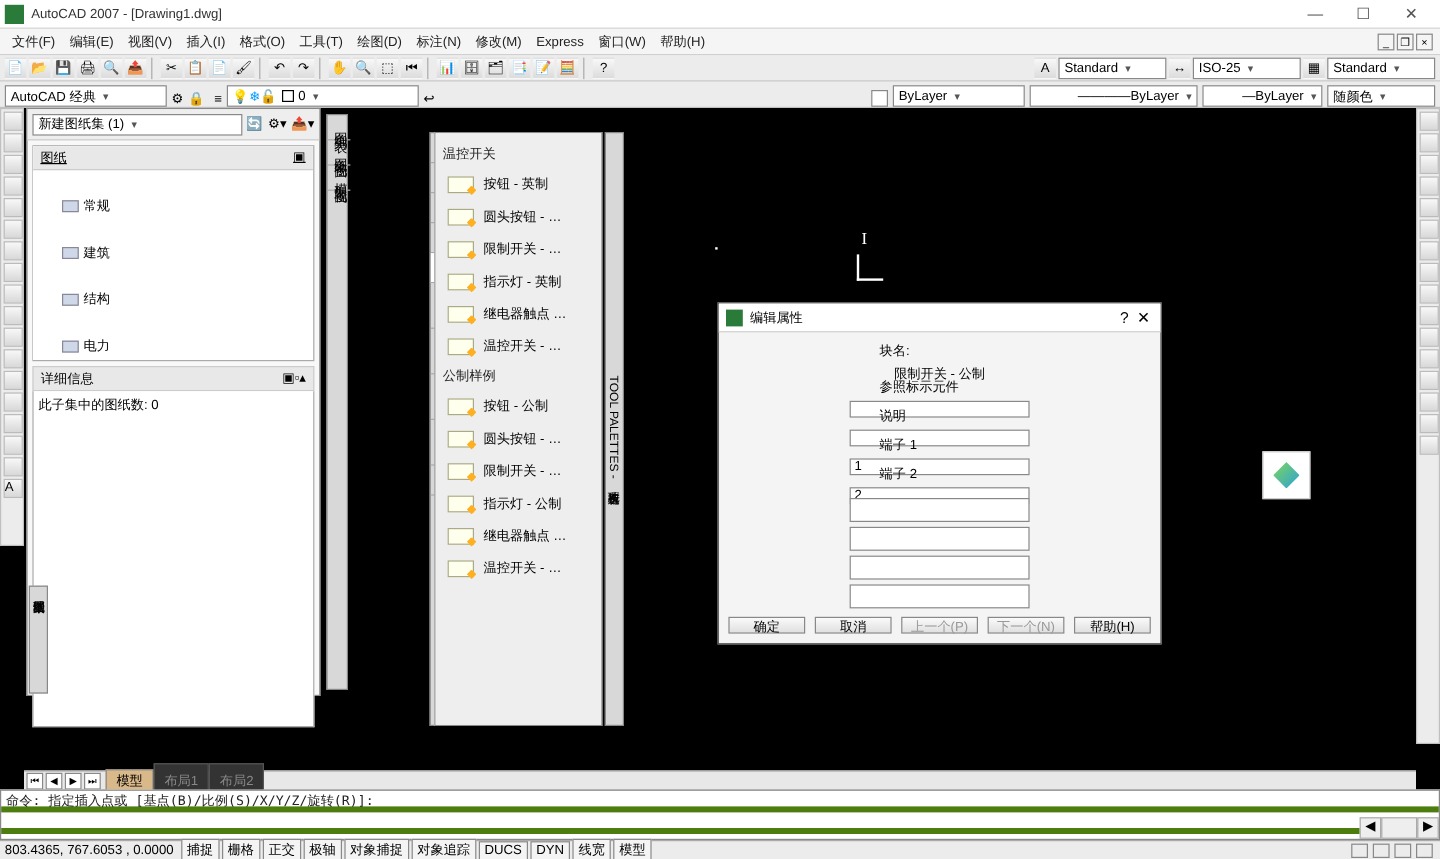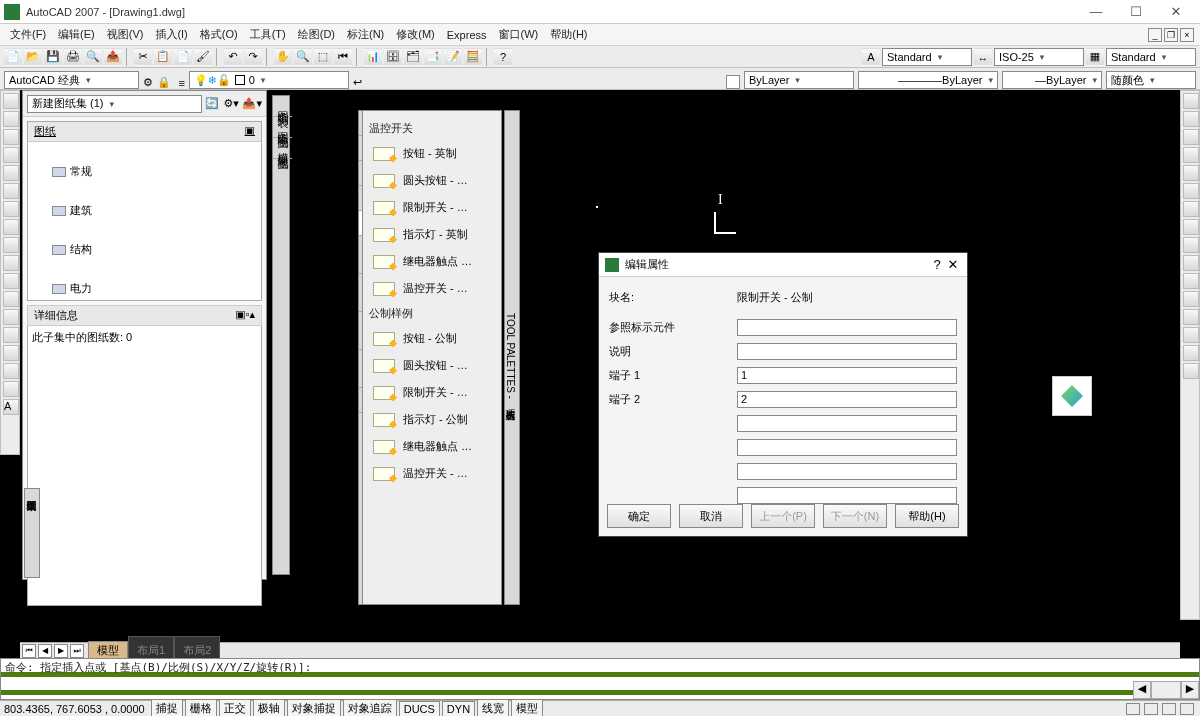--- a/index.html
+++ b/index.html
@@ -46,26 +46,26 @@
 .pal-group { font-size:11px; padding:4px 2px; color:#222; }
 .pal-item { display:flex; align-items:center; gap:8px; padding:6px 6px; }
 .pal-icon { width:22px; height:14px; border:1px solid #aa8; background:#ffe; position:relative; }
 .pal-icon::after { content:""; position:absolute; right:-3px; bottom:-3px; width:8px; height:8px; background:#ffb020; clip-path:polygon(0 50%,50% 0,100% 50%,50% 100%); }
 .dialog { position:absolute; left:598px; top:252px; width:370px; height:285px; background:#f4f4f4; border:1px solid #444; box-shadow:2px 2px 6px rgba(0,0,0,.3); }
 .dlg-title { height:24px; background:#fff; border-bottom:1px solid #ccc; display:flex; align-items:center; padding:0 6px; }
 .dlg-title .dicon { width:14px; height:14px; background:#2a7a3a; margin-right:6px; }
 .dlg-title .t { flex:1; }
 .dlg-title .x { width:16px; text-align:center; font-size:13px; }
 .dlg-body { padding:8px 10px; }
-.dlg-row { display:flex; align-items:center; height:24px; gap:28px; }
+.dlg-row { display:flex; align-items:center; height:24px; gap:4px;flex-direction:column; }
 .dlg-row label { width:100px; }
 .dlg-row input { flex:1; height:17px; border:1px solid #888; background:#fff; padding:0 3px; font-size:11px; }
 .dlg-row .static { flex:1; }
 .dlg-btns { position:absolute; bottom:8px; left:8px; right:8px; display:flex; gap:6px; justify-content:space-between; }
-.dlg-btns button { width:64px; height:24px; border:1px solid #888; background:linear-gradient(#fafafa,#e0e0e0); font-size:11px; }
+.dlg-btns button { width:64px; height:14px; border:1px solid #888; background:linear-gradient(#fafafa,#e0e0e0); font-size:11px; }
 .dlg-btns button:disabled { color:#999; }
 .canvas-cursor { position:absolute; left:718px; top:192px; color:#fff; font-size:14px; font-family:serif; }
 .canvas-ucs { position:absolute; left:714px; top:212px; width:22px; height:22px; border-left:2px solid #fff; border-bottom:2px solid #fff; }
 .canvas-dot { position:absolute; left:596px; top:206px; width:2px; height:2px; background:#fff; }
 .assist-badge { position:absolute; right:108px; top:376px; width:40px; height:40px; background:#fff; border:1px solid #ccc; display:flex; align-items:center; justify-content:center; }
 .assist-badge div { width:22px; height:22px; background:linear-gradient(135deg,#7fd85a,#2aa0d8); clip-path:polygon(50% 0,100% 50%,50% 100%,0 50%); }
 .scroll-h { position:absolute; left:20px; right:20px; bottom:58px; height:16px; background:#e8e8e8; border-top:1px solid #aaa; display:flex; align-items:center; }
 .tabbtn { width:14px; height:14px; border:1px solid #888; background:#fff; font-size:8px; text-align:center; line-height:12px; margin-left:2px; }
 .modeltab { padding:1px 8px; background:#d9b88a; border:1px solid #888; margin-left:4px; }
 .layouttab { padding:6px 8px; background:#333; color:#888; border:1px solid #555; }

